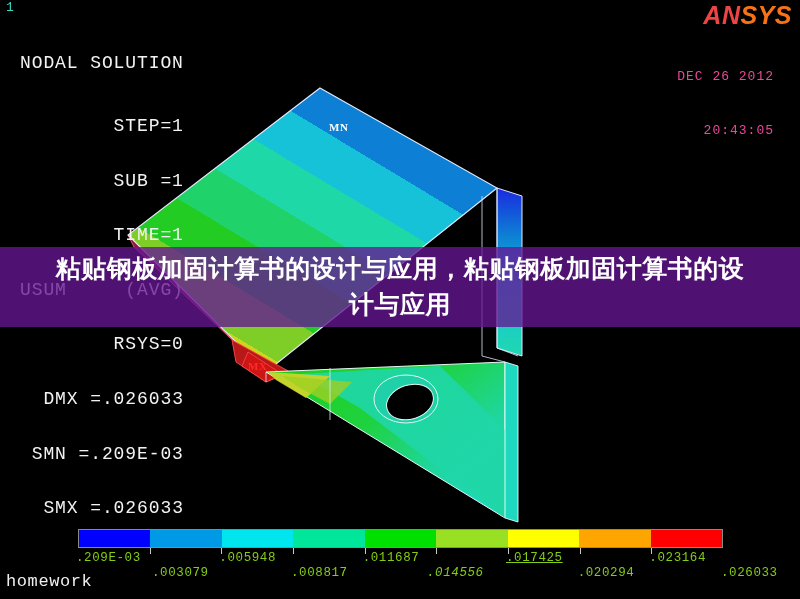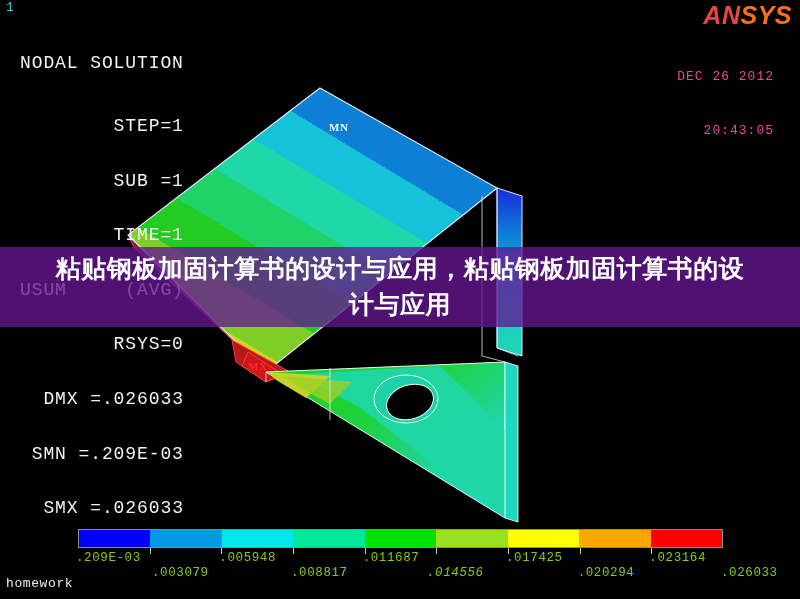--- a/index.html
+++ b/index.html
@@ -44,21 +44,21 @@
   #ansys-logo .sys{color:#f97316;}
 
   #datetime{
     position:absolute;right:26px;top:32px;
     color:#ec4899;font-size:13px;line-height:18px;
     text-align:right;white-space:pre;letter-spacing:1px;
   }
 
   #footer-label{
     position:absolute;left:6px;bottom:8px;
-    color:#f0f0f0;font-size:13px;letter-spacing:.6px;
+    color:#f0f0f0;font-size:17px;letter-spacing:.6px;
   }
 
   
   #model{position:absolute;left:0;top:0;width:800px;height:599px;}
 
   .mn-label,.mx-label{
     position:absolute;
     font-family:"Liberation Serif","DejaVu Serif",serif;
     font-size:11px;font-weight:bold;letter-spacing:.5px;
     pointer-events:none;
@@ -249,21 +249,21 @@
         <span style="left: 286.667px;"></span>
         <span style="left: 358.333px;"></span>
         <span style="left: 430px;"></span>
         <span style="left: 501.667px;"></span>
         <span style="left: 573.333px;"></span>
       </div>
     <div id="labels-top" class="mono">
         <span style="left: 76px;">.209E-03</span>
         <span style="left: 219.333px;">.005948</span>
         <span style="left: 362.667px;">.011687</span>
-        <span style="left: 506px;">.017425</span>
+        <span style="left: 506px; text-decoration: underline;">.017425</span>
         <span style="left: 649.333px;">.023164</span>
       </div>
     <div id="labels-bottom" class="mono">
         <span style="left: 152px;">.003079</span>
         <span style="left: 291px;">.008817</span>
         <span style="left: 427px; font-style: italic;">.014556</span>
         <span style="left: 577.667px;">.020294</span>
         <span style="left: 721px;">.026033</span>
       </div>
 

